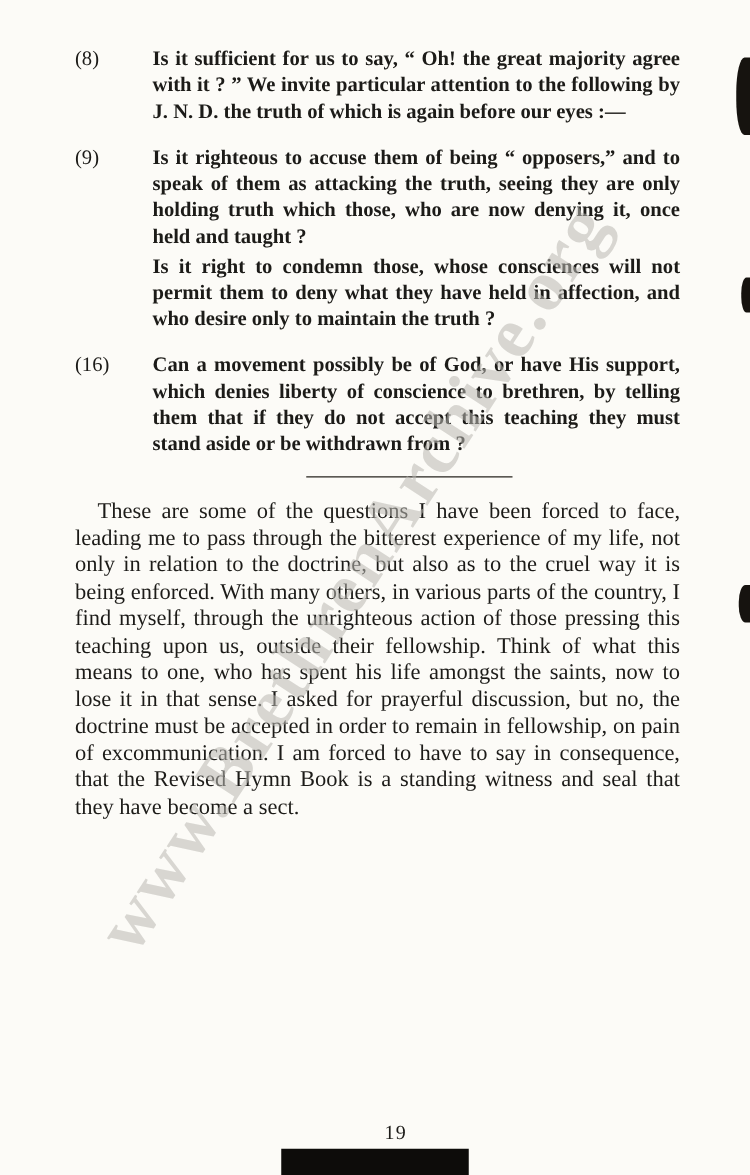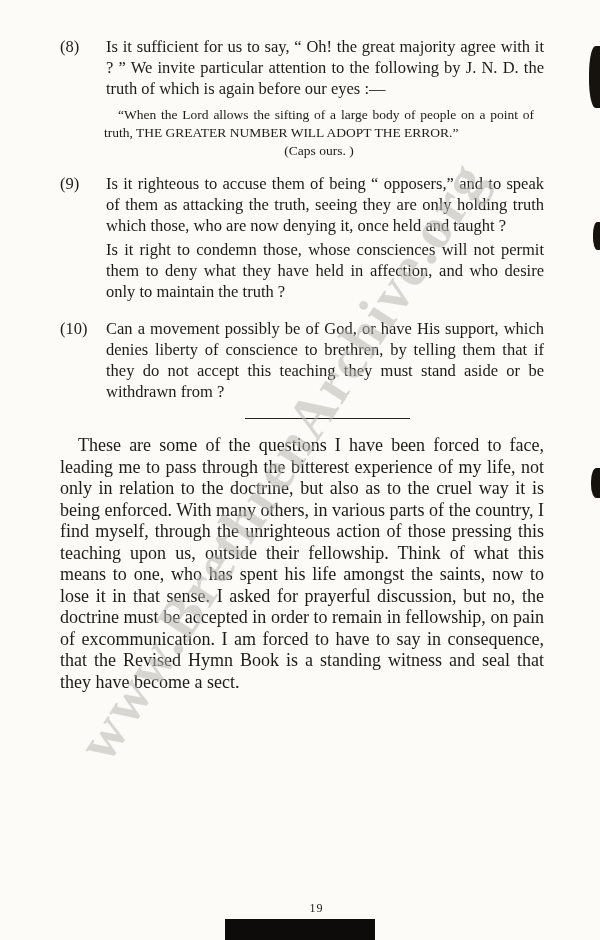--- a/index.html
+++ b/index.html
@@ -18,24 +18,25 @@
   .content {
     position: absolute;
     top: 0; left: 0; right: 0;
     padding: 36px 56px 0 60px;
     z-index: 1;
   }
   .question { display: flex; margin-bottom: 13px; }
   .q-num { flex: 0 0 46px; font-size: 16.5px; line-height: 21px; }
   .q-body { flex: 1; }
   .q-para {
-    margin: 0 0 3px 0;
+    margin: 0 0 3px 16px;
     font-size: 16.5px;
     line-height: 21px;
     text-align: justify;
+    font-weight: bold;
   }
   .gap-top { margin-top: 7px; }
   .quote { margin: 7px 10px 0 -2px; font-size: 13.5px; line-height: 18px; }
   .quote-text { margin: 0; text-align: justify; text-indent: 14px; }
   .quote-caption { margin: 0; text-align: center; }
   .divider {
     border: none;
     border-top: 1.5px solid #26241f;
     width: 165px;
     margin: 12px 0 16px 185px;
@@ -45,21 +46,21 @@
     font-size: 18px;
     line-height: 21.5px;
     text-align: justify;
     text-indent: 18px;
   }
   em { font-style: italic; }
   .page-number {
     position: absolute;
     bottom: 24px; left: 0; right: 0;
     text-align: center;
-    font-size: 12px;
+    font-size: 16px;
     letter-spacing: 1px;
     z-index: 1;
     padding-left: 33px;
   }
   .watermark {
     position: absolute;
     top: 49%; left: 47%;
     transform: translate(-50%, -50%) rotate(-57deg);
     font-size: 58px;
     font-weight: bold;
@@ -86,37 +87,33 @@
 <div class="page">
 
   <div class="watermark">www.BrethrenArchive.org</div>
 
   <div class="content">
 
     <div class="question">
       <div class="q-num">(8)</div>
       <div class="q-body">
         <p class="q-para">Is it sufficient for us to say, “ Oh! the great majority agree with it ? ”  We invite particular attention to the following by J. N. D. the truth of which is again before our eyes :—</p>
-        <div class="quote">
-          <p class="quote-text">“When the Lord allows the sifting of a large body of people on a point of truth, THE GREATER NUMBER WILL ADOPT THE ERROR.”</p>
-          <p class="quote-caption">(Caps ours. )</p>
-        </div>
       </div>
     </div>
 
     <div class="question">
       <div class="q-num">(9)</div>
       <div class="q-body">
         <p class="q-para">Is it righteous to accuse them of being “ opposers,” and to speak of them as attacking the truth, seeing they are only holding truth which those, who are now denying it, once held and taught ?</p>
         <p class="q-para">Is it right to condemn those, whose consciences will not permit them to deny what they have held in affection, and who desire only to maintain the truth ?</p>
       </div>
     </div>
 
     <div class="question">
-      <div class="q-num">(10)</div>
+      <div class="q-num">(16)</div>
       <div class="q-body">
         <p class="q-para">Can a movement possibly be of God, or have His support, which denies liberty of conscience to brethren, by telling them that if they do not accept this teaching they must stand aside or be withdrawn from ?</p>
       </div>
     </div>
 
     <hr class="divider">
 
     <p class="body-para">These are some of the questions I have been forced to face, leading me to pass through the bitterest experience of my life, not only in relation to the doctrine, but also as to the cruel way it is being enforced.  With many others, in various parts of the country, I find myself, through the unrighteous action of those pressing this teaching upon us, outside their fellowship.  Think of what this means to one, who has spent his life amongst the saints, now to lose it in that sense.  I asked for prayerful discussion, but no, the doctrine must be accepted in order to remain in fellowship, on pain of excommunication.  I am forced to have to say in consequence, that the Revised Hymn Book is a standing witness and seal that they have become a sect.</p>
 
   </div>

